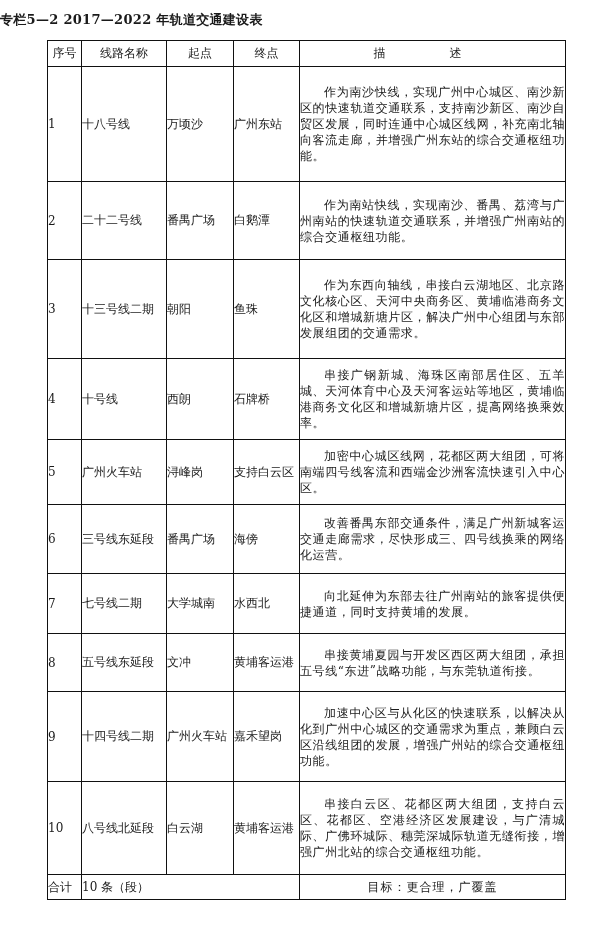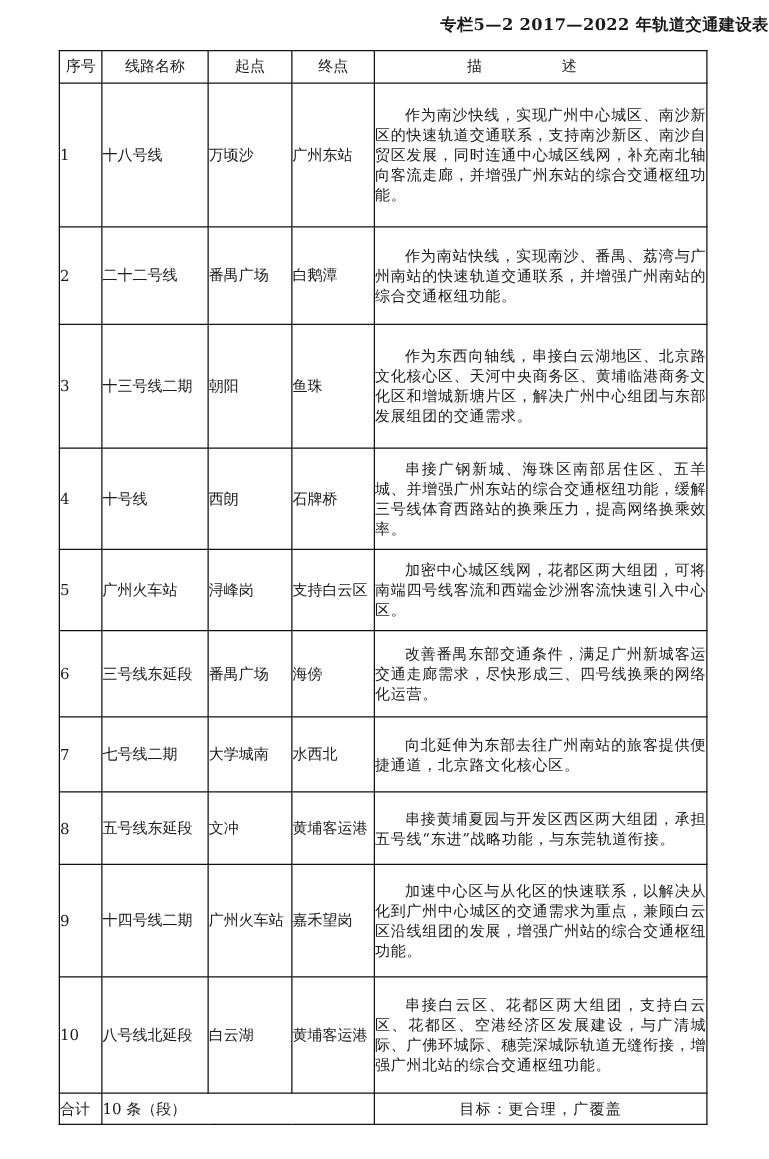--- a/index.html
+++ b/index.html
@@ -1,18 +1,18 @@
 <!DOCTYPE html>
 <html><head>
 <meta charset="utf-8">
 <style>
   html, body { margin: 0; padding: 0; background: #ffffff; }
   body { width: 615px; height: 927px; position: relative; overflow: hidden;
          font-family: "DejaVu Serif", "Liberation Serif", serif; color: #1a1a1a; }
-  .title { position: absolute; top: 11px; left: 0; width: 615px; text-align: right;
+  .title { position: absolute; top: 11px; left: 0; width: 615px; text-align: left;
            font-size: 13px; font-weight: bold; letter-spacing: 0.3px; }
   table.main { position: absolute; left: 47px; top: 40px; width: 518px;
                border-collapse: collapse; table-layout: fixed; }
   table.main td, table.main th { border: 1.3px solid #111; padding: 0; font-weight: normal;
                font-size: 12px; vertical-align: middle; }
   th { height: 25px; font-family: "DejaVu Sans", "Liberation Sans", sans-serif; font-size: 12px; }
   td.desc { text-align: justify; padding: 0 6px 0 5px; line-height: 16px; font-size: 11.6px;
             text-indent: 2em; letter-spacing: 0.6px; vertical-align: middle; }
   td.desc-total { text-align: center; font-size: 11.5px; letter-spacing: 1px; }
   td.num { font-size: 12px; }
@@ -61,42 +61,42 @@
         <td>十三号线二期</td>
         <td>朝阳</td>
         <td>鱼珠</td>
         <td class="desc">作为东西向轴线，串接白云湖地区、北京路文化核心区、天河中央商务区、黄埔临港商务文化区和增城新塘片区，解决广州中心组团与东部发展组团的交通需求。</td>
       </tr>
       <tr style="height: 81px;">
         <td class="num">4</td>
         <td>十号线</td>
         <td>西朗</td>
         <td>石牌桥</td>
-        <td class="desc">串接广钢新城、海珠区南部居住区、五羊城、并增强广州东站的综合交通枢纽功能，缓解三号线体育西路站的换乘压力，提高网络换乘效率。</td>
+        <td class="desc">串接广钢新城、海珠区南部居住区、五羊城、天河体育中心及天河客运站等地区，黄埔临港商务文化区和增城新塘片区，提高网络换乘效率。</td>
       </tr>
       <tr style="height: 65px;">
         <td class="num">5</td>
         <td>广州火车站</td>
         <td>浔峰岗</td>
         <td>支持白云区</td>
         <td class="desc">加密中心城区线网，花都区两大组团，可将南端四号线客流和西端金沙洲客流快速引入中心区。</td>
       </tr>
       <tr style="height: 69px;">
         <td class="num">6</td>
         <td>三号线东延段</td>
         <td>番禺广场</td>
         <td>海傍</td>
         <td class="desc">改善番禺东部交通条件，满足广州新城客运交通走廊需求，尽快形成三、四号线换乘的网络化运营。</td>
       </tr>
       <tr style="height: 60px;">
         <td class="num">7</td>
         <td>七号线二期</td>
         <td>大学城南</td>
         <td>水西北</td>
-        <td class="desc">向北延伸为东部去往广州南站的旅客提供便捷通道，北京路文化核心区。</td>
+        <td class="desc">向北延伸为东部去往广州南站的旅客提供便捷通道，同时支持黄埔的发展。</td>
       </tr>
       <tr style="height: 58px;">
         <td class="num">8</td>
         <td>五号线东延段</td>
         <td>文冲</td>
         <td>黄埔客运港</td>
         <td class="desc">串接黄埔夏园与开发区西区两大组团，承担五号线“东进”战略功能，与东莞轨道衔接。</td>
       </tr>
       <tr style="height: 90px;">
         <td class="num">9</td>

